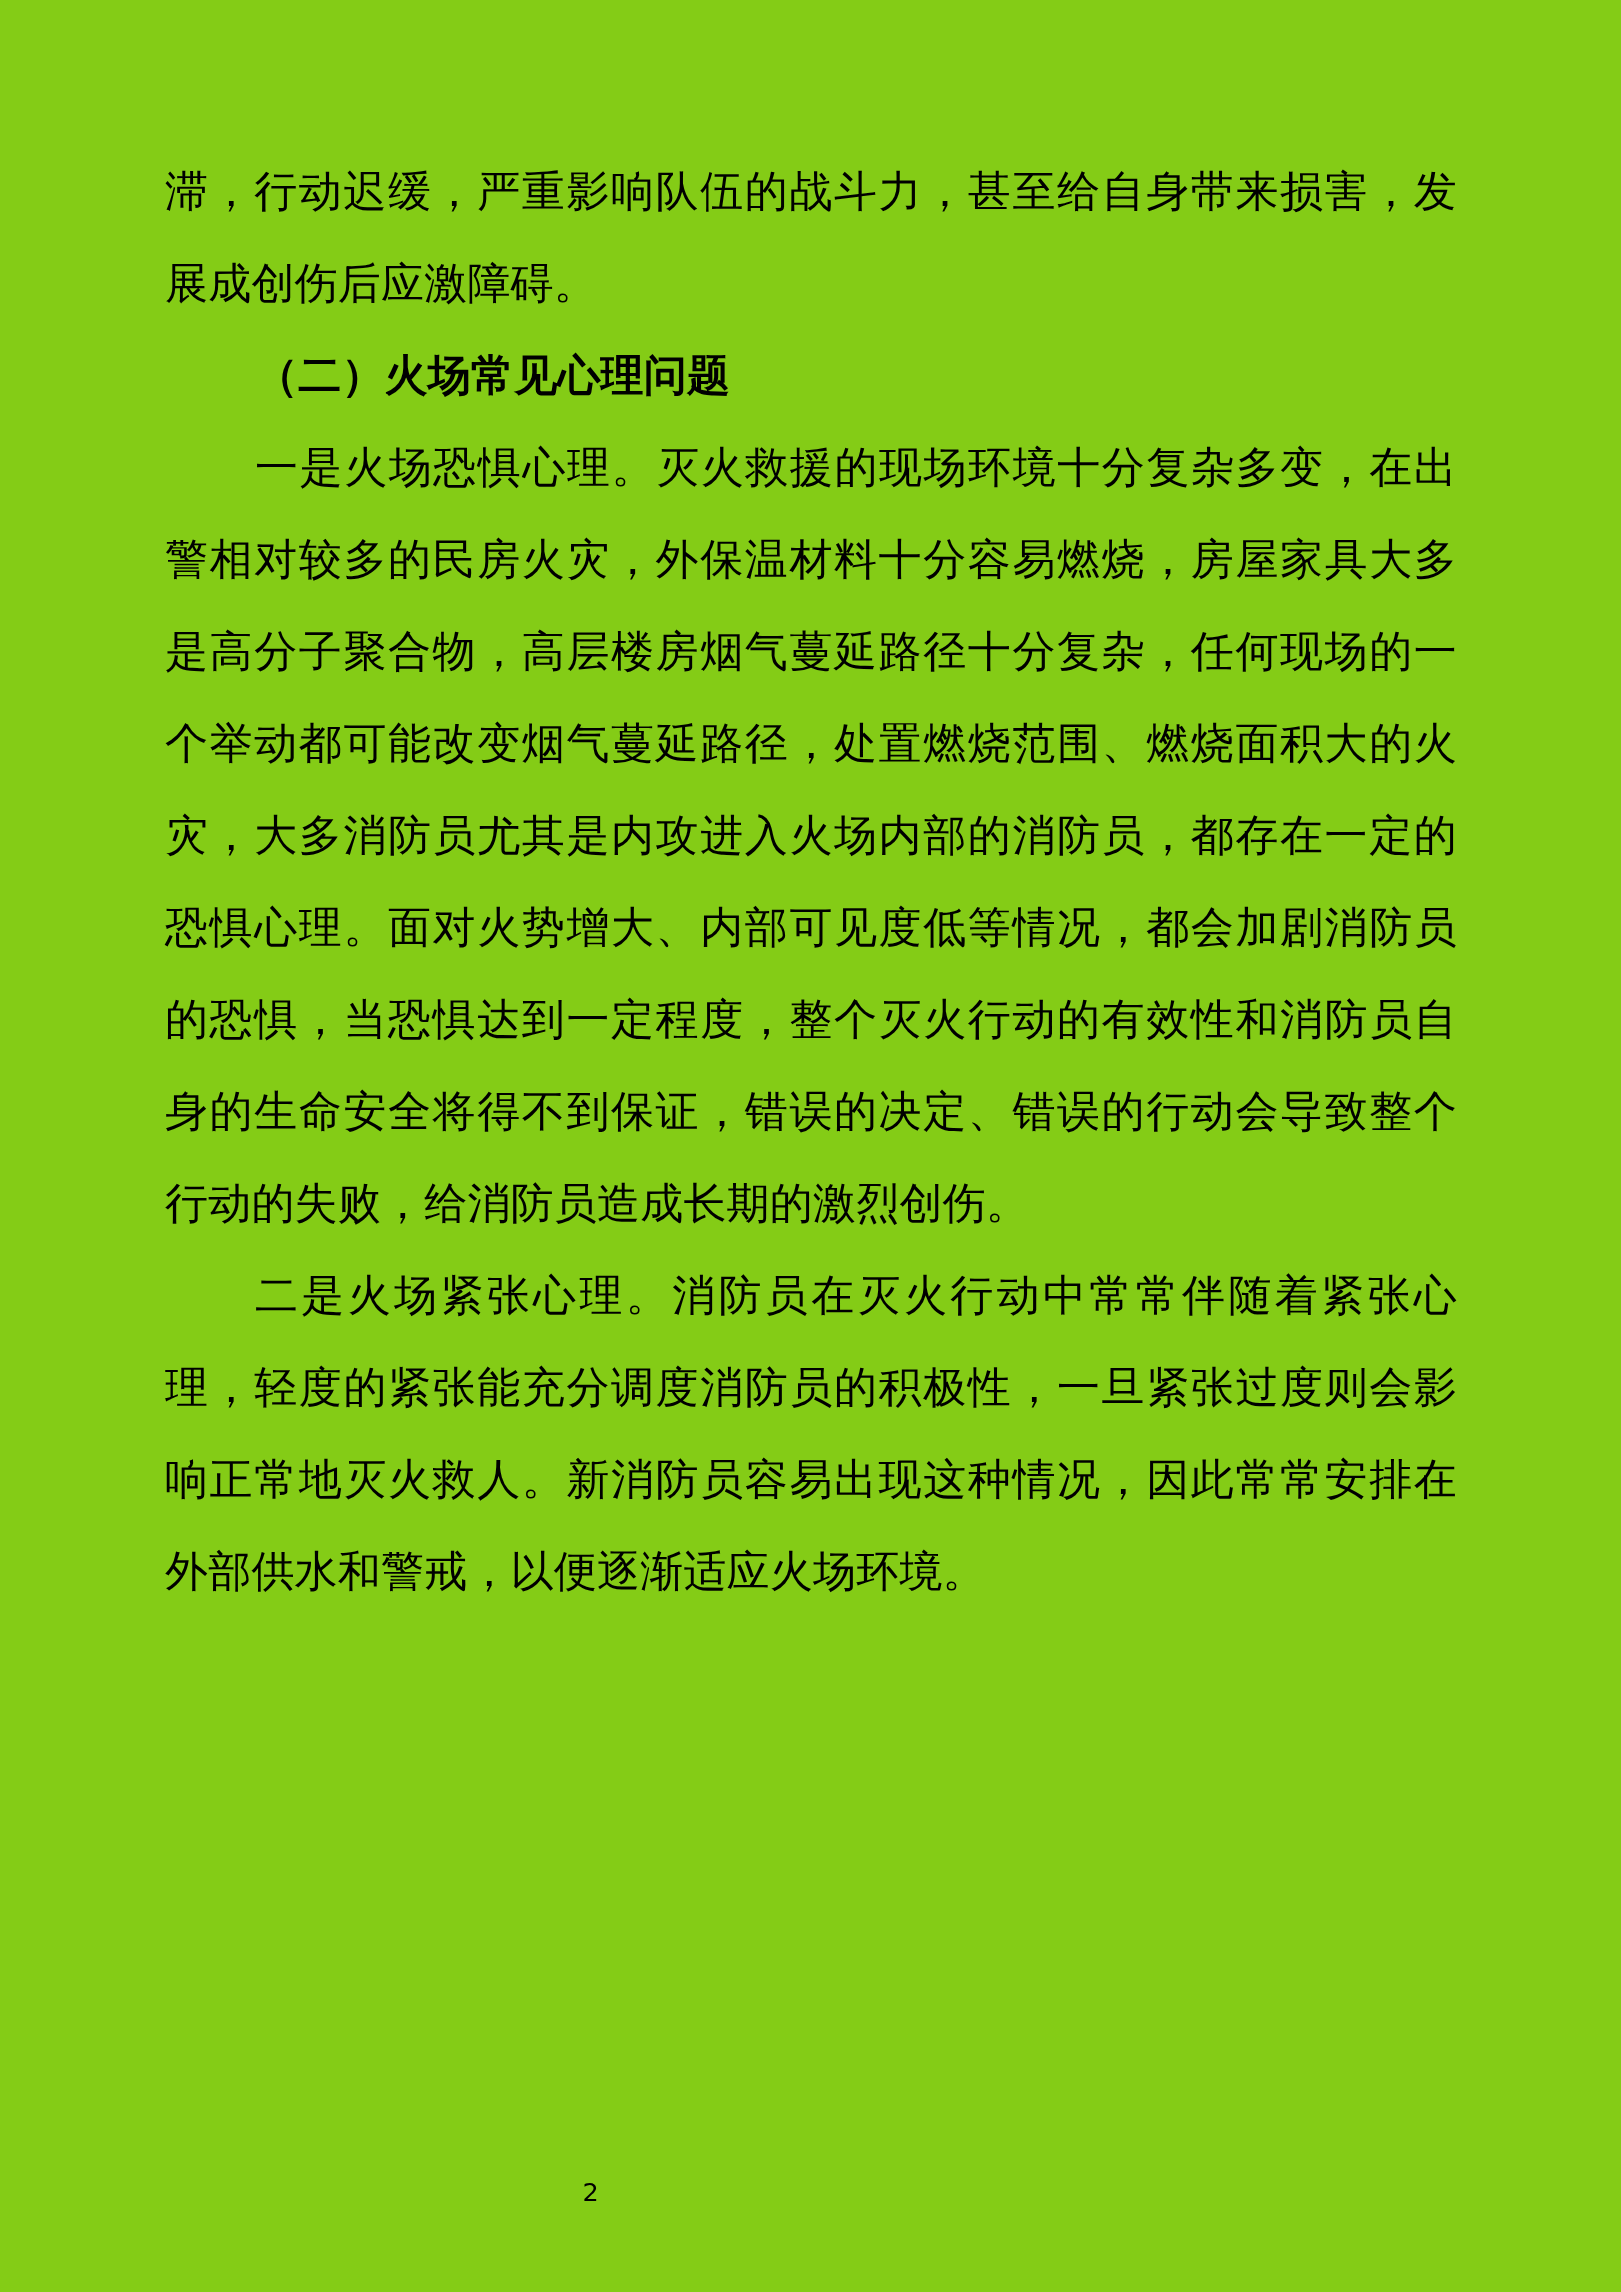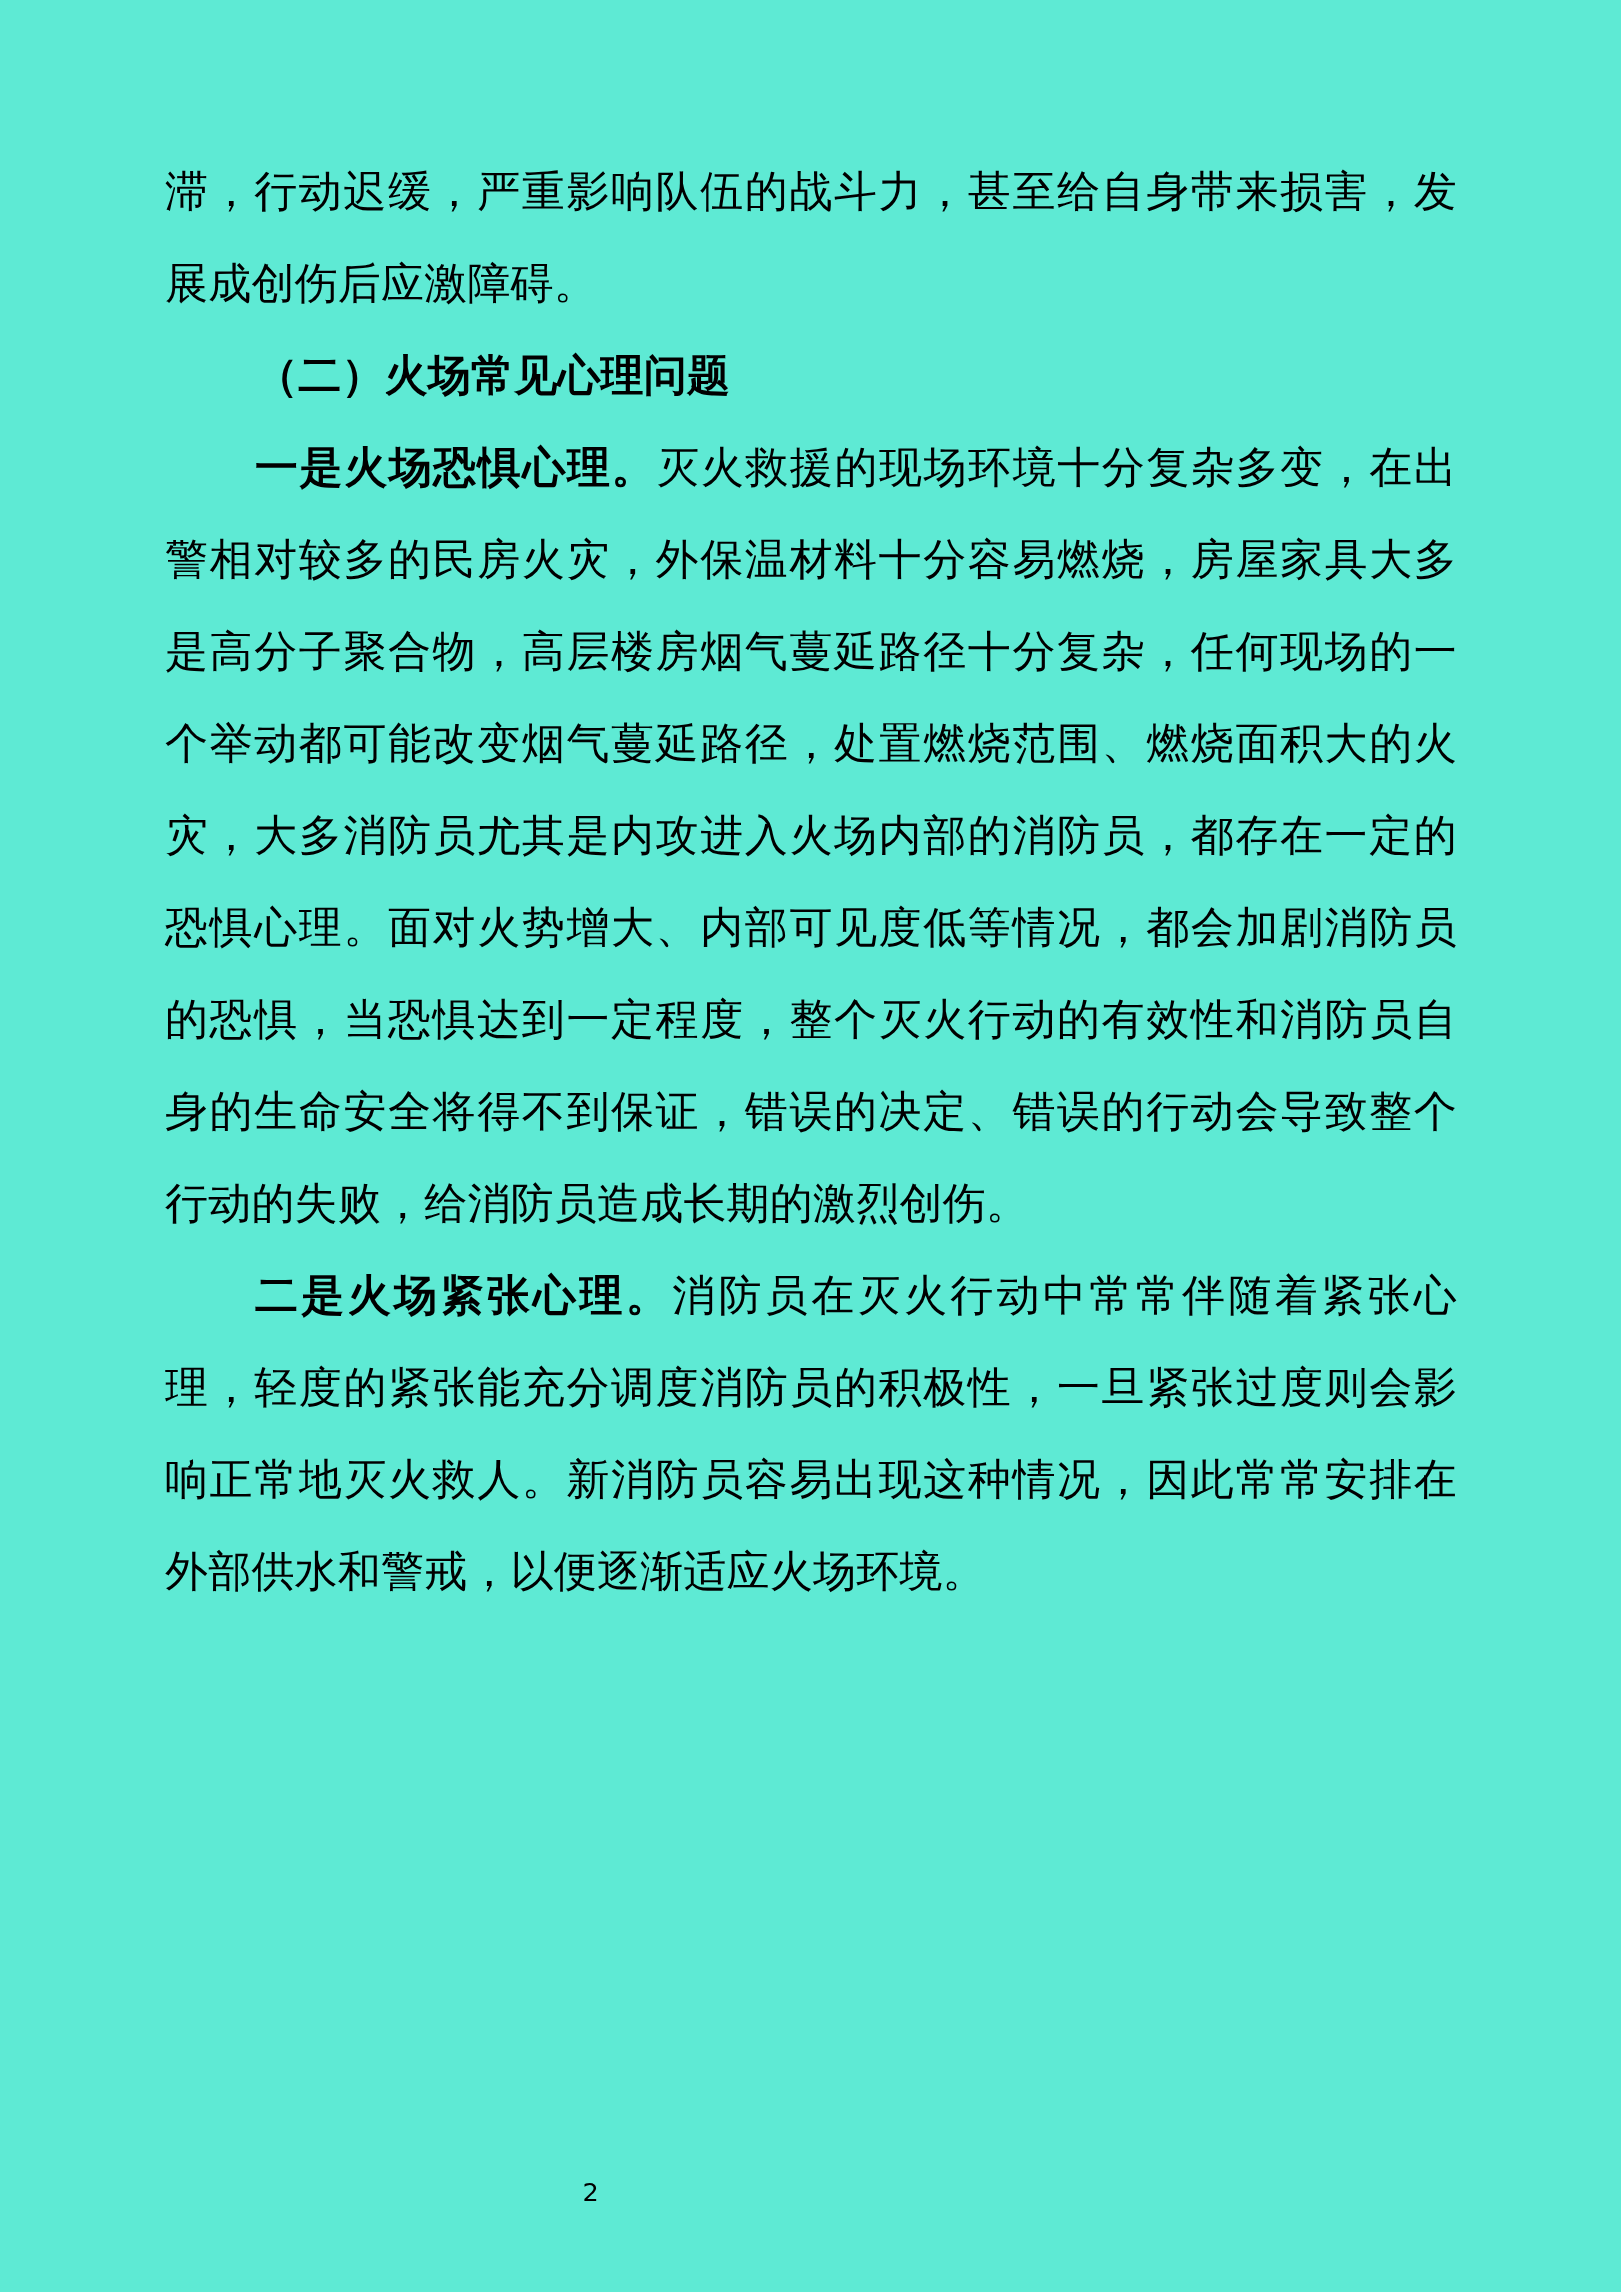--- a/index.html
+++ b/index.html
@@ -8,21 +8,21 @@
     background: #ffffff;
   }
   body {
     font-family: "DejaVu Sans", "Liberation Sans", sans-serif;
     color: #000000;
   }
   .page {
     position: relative;
     width: 1621px;
     height: 2293px;
-    background: #5eead4;
+    background: #84cc16;
     box-sizing: border-box;
     overflow: hidden;
   }
   .content {
     position: absolute;
     left: 165px;
     top: 145px;
     width: 1292px;
   }
   .para {
@@ -43,21 +43,21 @@
   }
   .heading {
     font-size: 43px;
     line-height: 92px;
     font-weight: bold;
     text-indent: 90px;
     margin: 0;
     letter-spacing: 0.2px;
   }
   .lead {
-    font-weight: bold;
+    font-weight: normal;
   }
   .page-number {
     position: absolute;
     left: 0;
     top: 2178px;
     width: 1621px;
     text-align: center;
     font-size: 25.5px;
     line-height: 29px;
     color: #000000;

